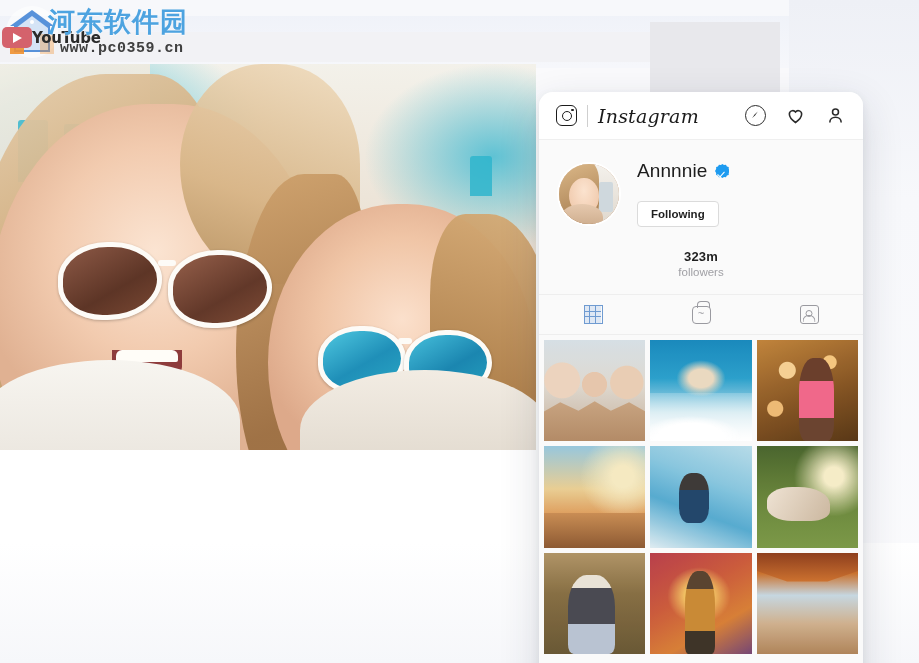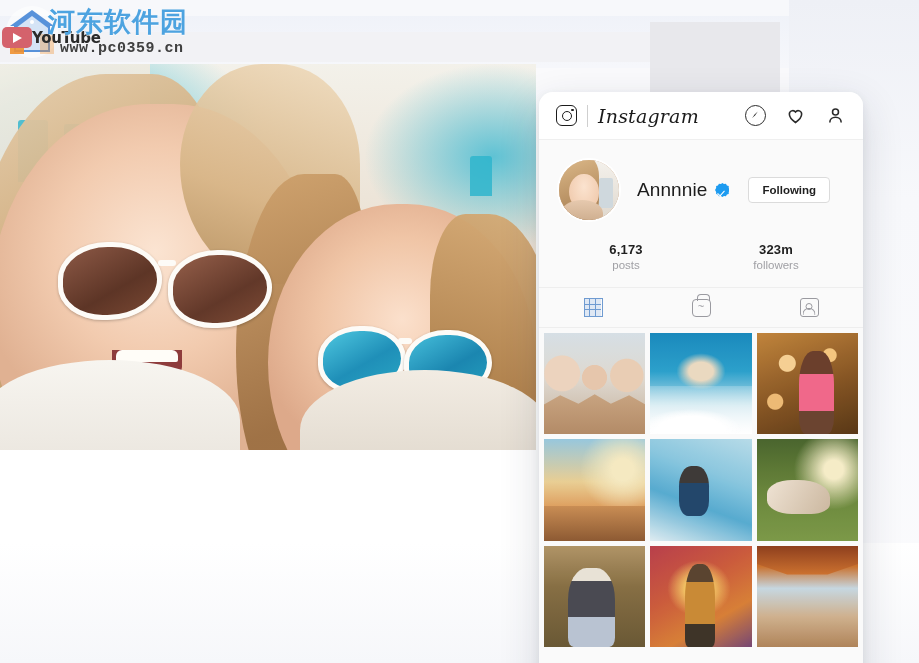--- a/index.html
+++ b/index.html
@@ -290,21 +290,21 @@
   .av-hair { position:absolute; left:-6px; top:-4px; width: 46px; height: 70px;
     border-radius: 55% 30% 40% 50%;
     background: linear-gradient(160deg,#e0bd8d,#9c7246); }
   .av-face { position:absolute; left: 10px; top: 14px; width: 30px; height: 36px;
     border-radius: 50% 50% 48% 52%;
     background: radial-gradient(ellipse at 50% 35%, #fbe3cf, #eec5a6); }
   .av-body { position:absolute; left: 2px; bottom: -6px; width: 42px; height: 26px;
     border-radius: 50% 50% 0 0;
     background: linear-gradient(180deg,#e6c9ae,#c9a888); }
 
-  .ig-name-wrap { display:flex; gap: 19px; }
+  .ig-name-wrap { display:flex; flex-direction: column; gap: 19px; }
   .ig-name-line { display:flex; align-items:center; gap: 8px; }
   .ig-name { font-size: 19px; color: #1c1c1c; letter-spacing: .1px; }
   .ig-verified {
     width: 14px; height: 14px;
     background: #1d9bf0;
     position: relative;
     clip-path: polygon(50% 0%,61% 8%,75% 5%,82% 17%,95% 22%,95% 36%,103% 50%,95% 64%,95% 78%,82% 83%,75% 95%,61% 92%,50% 100%,39% 92%,25% 95%,18% 83%,5% 78%,5% 64%,-3% 50%,5% 36%,5% 22%,18% 17%,25% 5%,39% 8%);
   }
   .ig-verified::after {
     content:""; position:absolute; left: 3.2px; top: 5.8px;
@@ -613,24 +613,20 @@
             <span class="ig-name">Annnnie</span>
             <span class="ig-verified"></span>
           </div>
           <button class="ig-follow-btn">Following</button>
         </div>
       </div>
     </div>
 
     <div class="ig-stats">
       <div class="ig-stat">
-        <div class="ig-stat-num">6,173</div>
-        <div class="ig-stat-lbl">posts</div>
-      </div>
-      <div class="ig-stat">
         <div class="ig-stat-num">323m</div>
         <div class="ig-stat-lbl">followers</div>
       </div>
     </div>
 
     <div class="ig-tabs">
       <div class="ig-tab">
         <span class="tab-grid">
           <div></div>
             <div></div>

